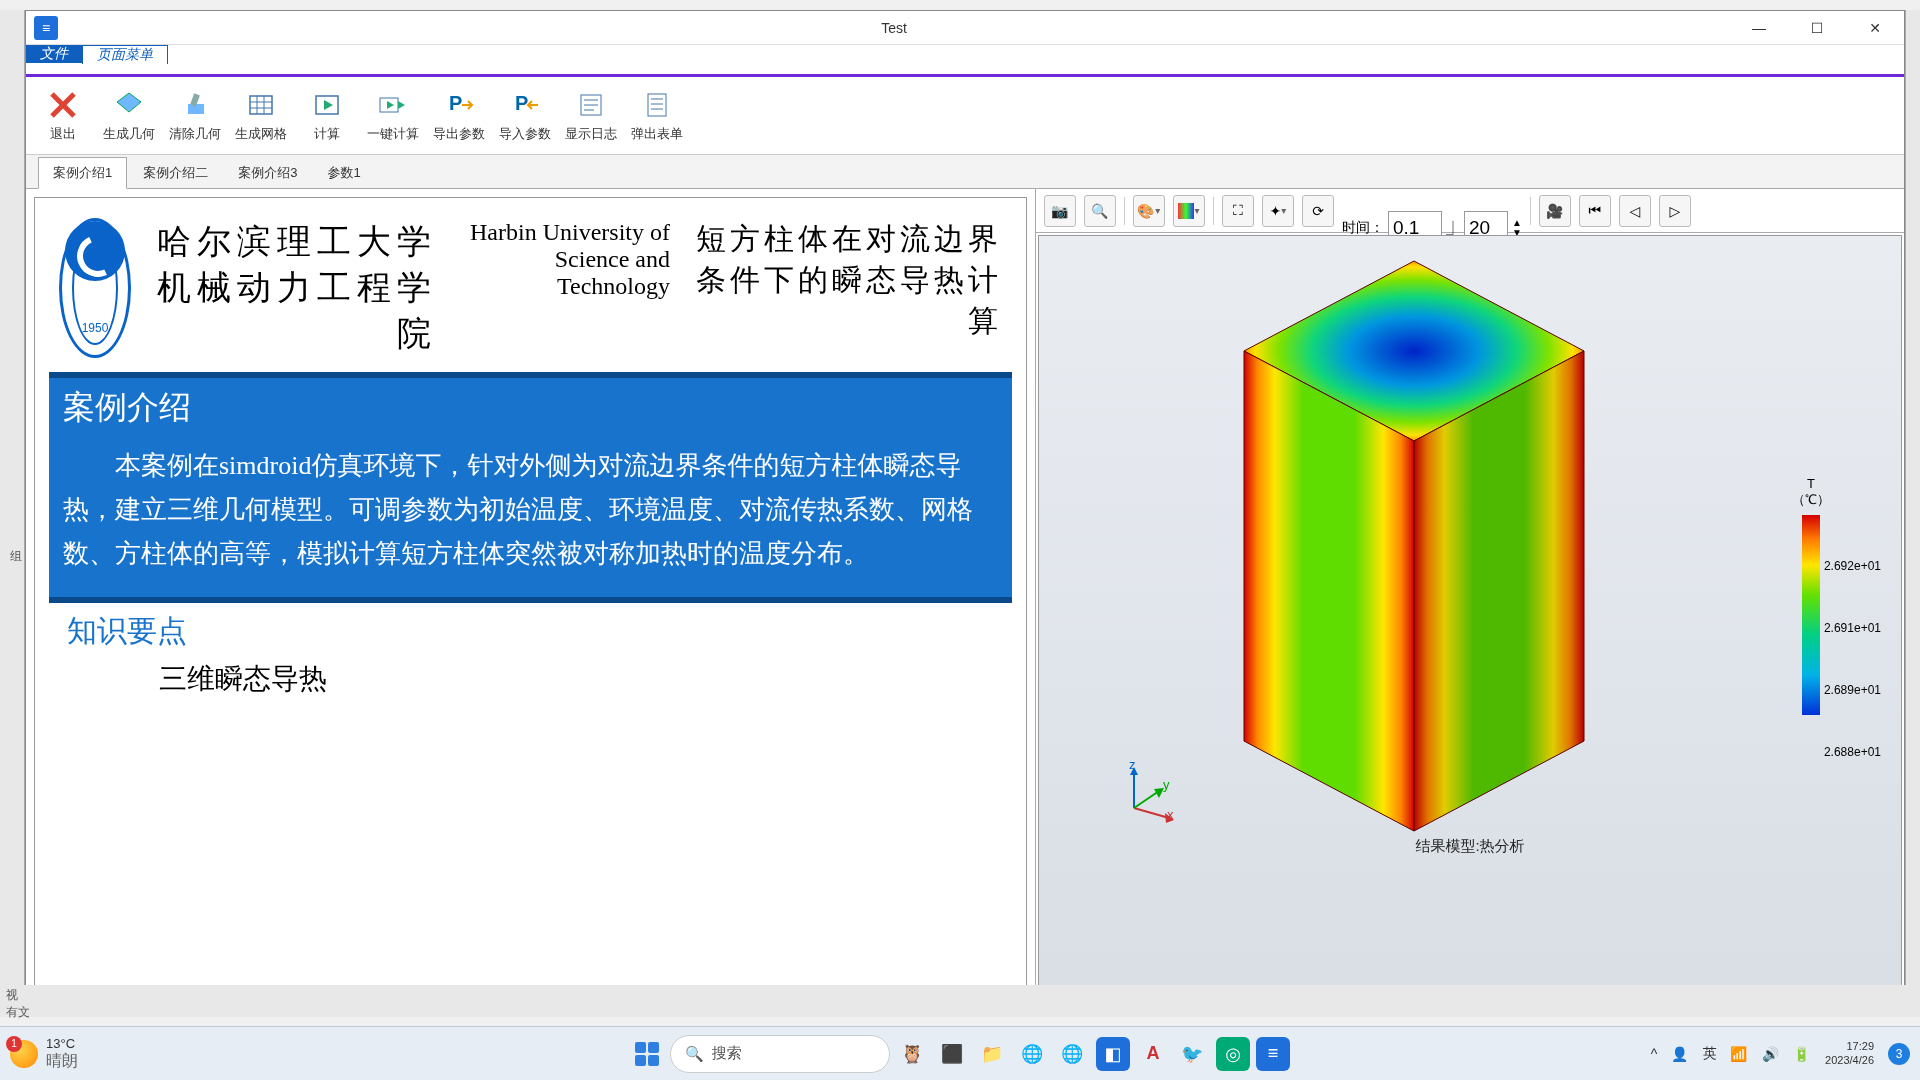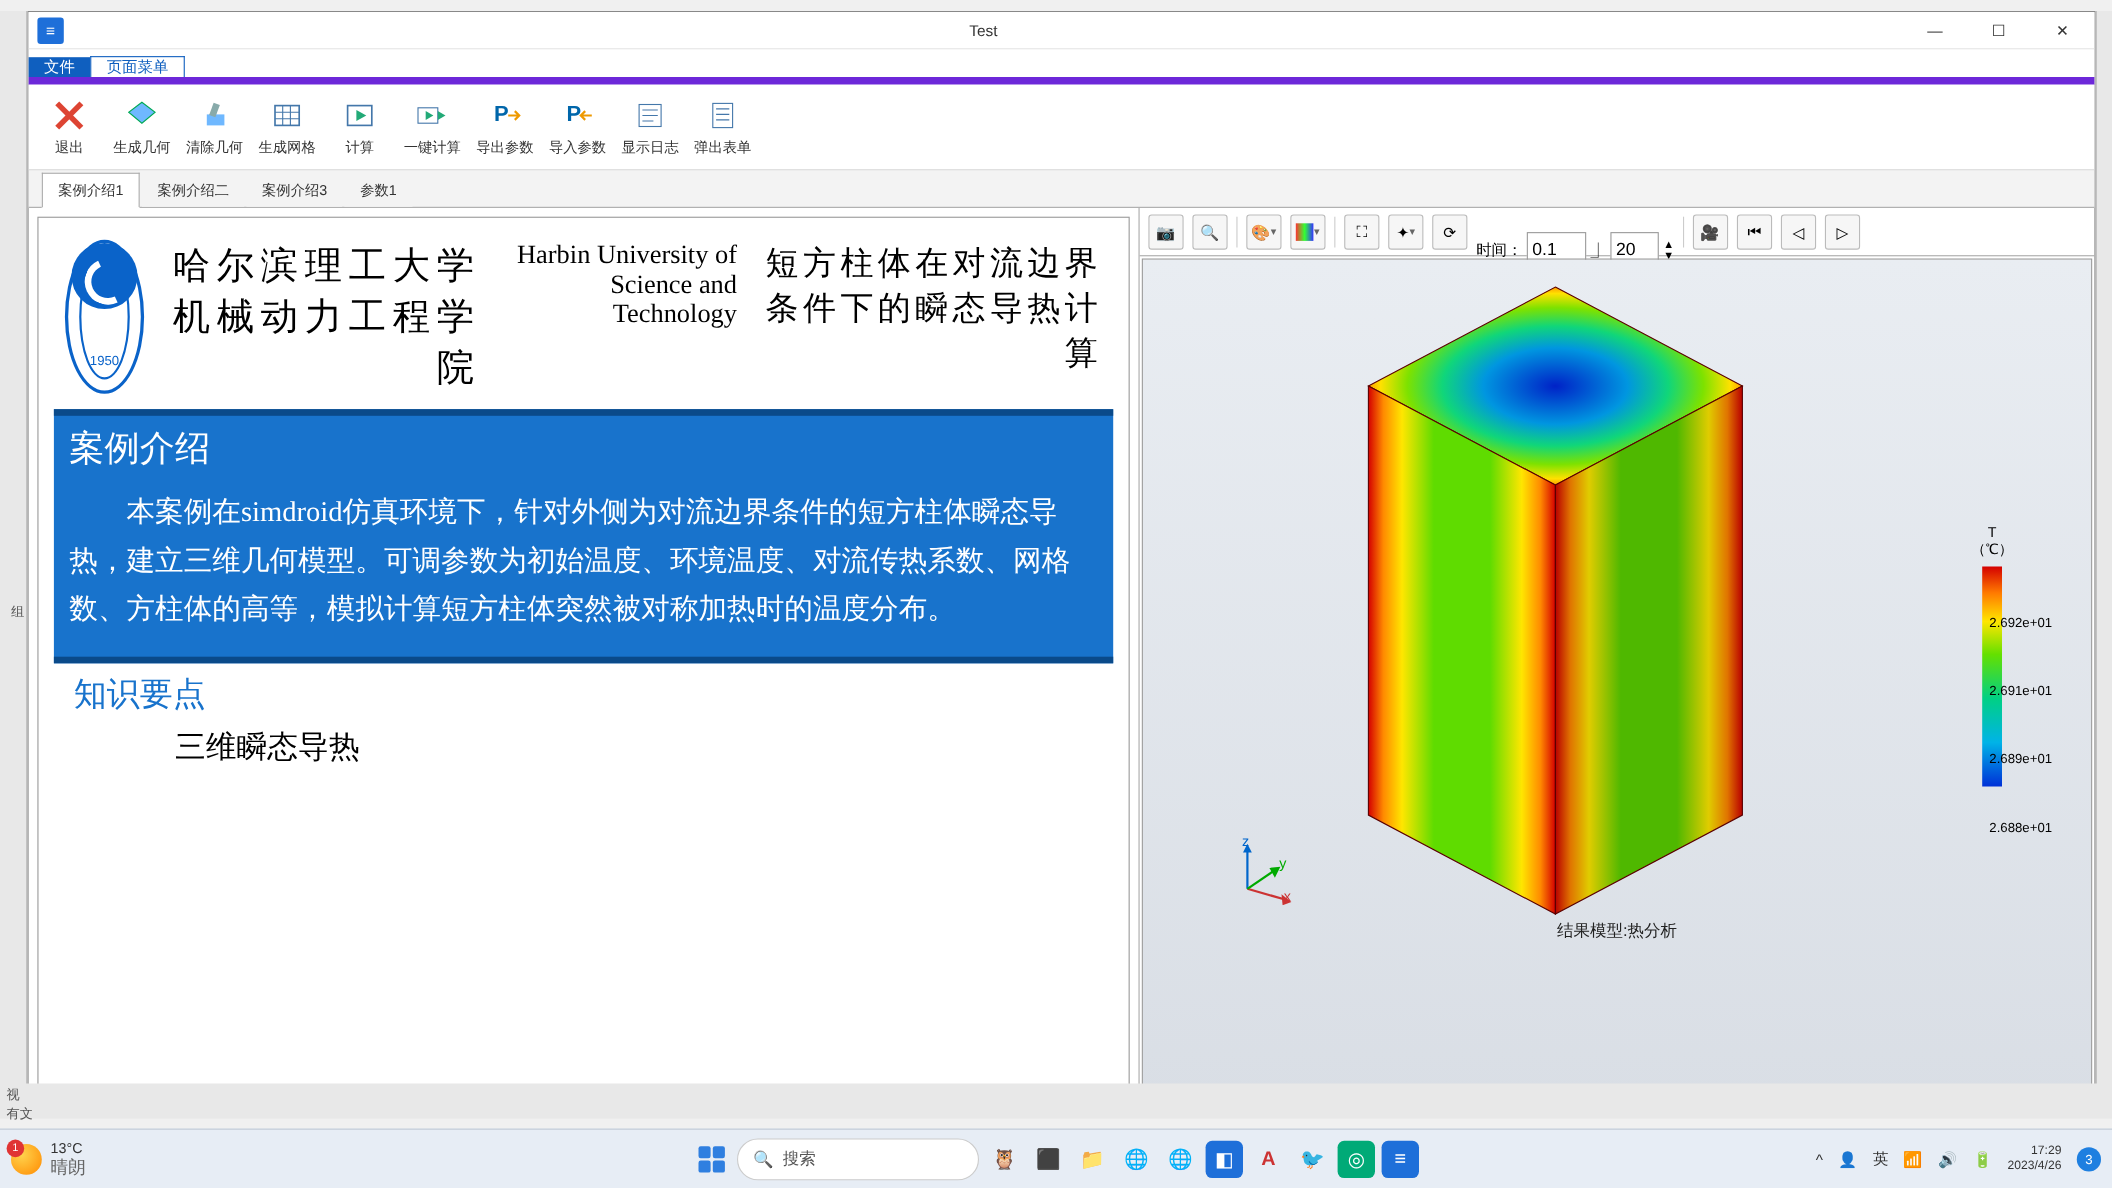--- a/index.html
+++ b/index.html
@@ -4,21 +4,21 @@
 <style>
 * { margin:0; padding:0; box-sizing:border-box; font-family:"Microsoft YaHei","Segoe UI",sans-serif; }
 body { width:1920px; height:1080px; background:#f0f0f0; overflow:hidden; position:relative; }
 
 .main-window { position:absolute; left:25px; top:10px; width:1880px; height:1000px; background:#fff; border:1px solid #888; display:flex; flex-direction:column; }
 .titlebar { height:34px; background:#fff; display:flex; align-items:center; border-bottom:1px solid #ddd; }
 .titlebar .app-icon { width:24px; height:24px; margin-left:8px; background:#1e6fd9; border-radius:3px; display:flex; align-items:center; justify-content:center; color:#fff; font-size:14px; }
 .titlebar .title { flex:1; text-align:center; font-size:14px; color:#333; }
 .titlebar .win-btn { width:58px; height:34px; display:flex; align-items:center; justify-content:center; color:#333; font-size:14px; }
 
-.menubar { height:32px; display:flex; align-items:flex-end; border-bottom:7px solid #6d28d9; background:#fff; }
+.menubar { height:32px; display:flex; align-items:flex-start; border-bottom:3px solid #6d28d9; background:#fff;font-style:italic; }
 .menubar .menu-item { padding:0 14px; display:flex; align-items:center; font-size:14px; color:#0f5fbf; }
 .menubar .menu-item.active { background:#0f5fbf; color:#fff; }
 .menubar .menu-item.sel { border:1px solid #0f5fbf; border-bottom:none; }
 
 .ribbon { height:78px; background:#fff; border-bottom:1px solid #ccc; display:flex; align-items:center; padding:4px 6px; gap:4px; }
 .rbtn { display:flex; flex-direction:column; align-items:center; justify-content:center; width:62px; height:70px; font-size:13px; color:#333; gap:4px; }
 .rbtn .ico { width:32px; height:32px; display:flex; align-items:center; justify-content:center; }
 
 .worktabs { height:34px; display:flex; align-items:flex-end; padding-left:12px; gap:2px; background:#f3f3f3; border-bottom:1px solid #aaa; font-size:13px; }
 .worktabs .tab { padding:6px 14px; background:#f3f3f3; color:#333; cursor:pointer; }
@@ -47,28 +47,28 @@
 
 .rtabs { height:30px; display:flex; align-items:center; border-bottom:1px solid #aaa; font-size:14px; color:#333; overflow:hidden; }
 .rtabs .rt { padding:4px 12px; white-space:nowrap; cursor:pointer; }
 .rtabs .rt.active { color:#0f5fbf; border-bottom:2px solid #0f5fbf; }
 .rtabs .arrow { padding:0 6px; color:#555; }
 
 .vtoolbar { height:44px; border-bottom:1px solid #aaa; display:flex; align-items:center; gap:8px; padding:0 8px; font-size:14px; }
 .vbtn { width:32px; height:32px; border:1px solid #bbb; border-radius:3px; background:#f6f6f6; display:flex; align-items:center; justify-content:center; }
 .vsep { width:1px; height:28px; background:#ccc; }
 .vfield { display:flex; align-items:center; gap:4px;margin-top:35px; }
-.vfield input { width:54px; height:26px; border:1px solid #999; padding:16px 4px; font-size:16px; }
+.vfield input { width:54px; height:26px; border:1px solid #999; padding:16px 4px; font-size:19px; }
 
 .viewport { flex:1; position:relative; background:linear-gradient(#e9edf2,#d9dee5); border:1px solid #999; margin:2px; }
 .prism { position:absolute; left:200px; top:20px; width:350px; height:580px; }
 .axes { position:absolute; left:80px; bottom:180px; font-size:13px; }
 .legend { position:absolute; right:20px; top:240px; width:140px; font-size:13px; text-align:center; }
 .legend .bar { width:18px; height:200px; margin:6px auto; background:linear-gradient(to bottom,#d40000 0%,#ff7a00 12%,#ffe600 25%,#64e000 40%,#00d084 60%,#00b3e7 80%,#0030d7 100%);}
-.legend .ticks { position:absolute; right:0; top:44px; height:200px; width:88px; display:flex; flex-direction:column; justify-content:space-between; font-size:12px; text-align:center;}
+.legend .ticks { position:absolute; right:0; top:44px; height:200px; width:88px; display:flex; flex-direction:column; justify-content:space-between; font-size:12px; text-align:right;}
 .vlabel { position:absolute; left:50%; bottom:150px; transform:translateX(-50%); font-size:15px; color:#222; }
 
 .left-strip { position:absolute; left:0; top:10px; width:25px; height:1000px; background:#e8e8e8; border-right:1px solid #aaa; font-size:12px; writing-mode:vertical-rl; display:flex; flex-direction:column; gap:10px; padding-top:60px; align-items:center; color:#555;}
 .right-strip { position:absolute; right:0; top:10px; width:15px; height:1000px; background:#e8e8e8; border-left:1px solid #aaa; }
 .bottom-strip { position:absolute; left:0; top:985px; width:1920px; height:32px; background:#e8e8e8; font-size:12px; color:#555; padding:2px 6px; }
 
 .taskbar { position:absolute; left:0; bottom:0; width:1920px; height:54px; background:#e7edf5; border-top:1px solid #bfc8d4; display:flex; align-items:center; }
 .taskbar .weather { display:flex; align-items:center; gap:8px; padding-left:10px; font-size:13px; color:#333; }
 .taskbar .weather .wicon { width:28px; height:28px; border-radius:50%; background:radial-gradient(circle at 35% 35%, #ffd34d, #ff8a00); position:relative;}
 .taskbar .weather .badge { position:absolute; left:-4px; top:-4px; width:16px; height:16px; background:#e03434; border-radius:50%; color:#fff; font-size:10px; display:flex; align-items:center; justify-content:center;}

